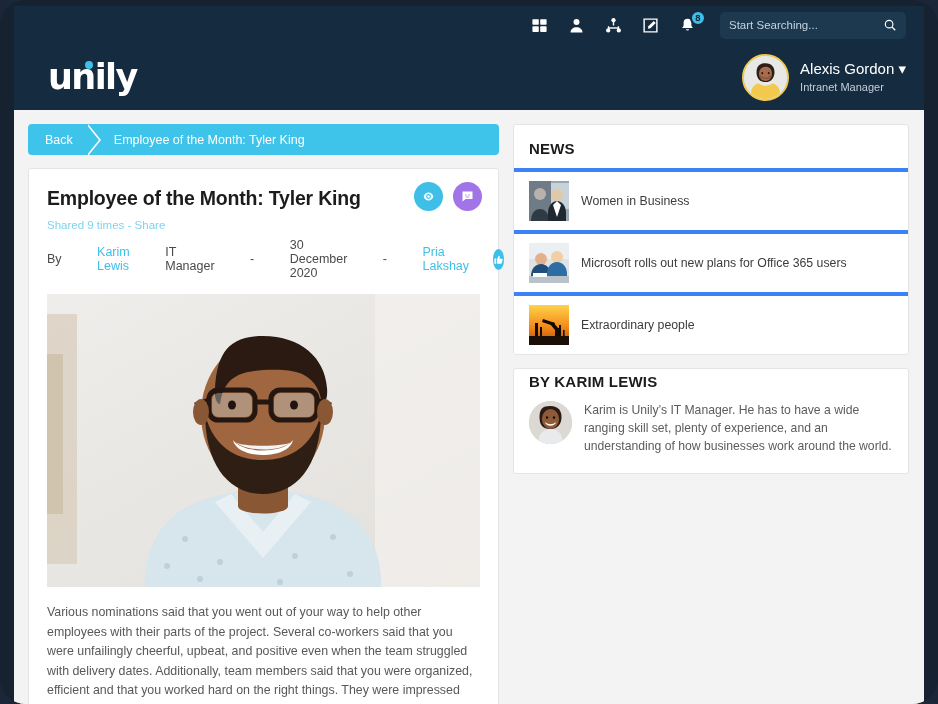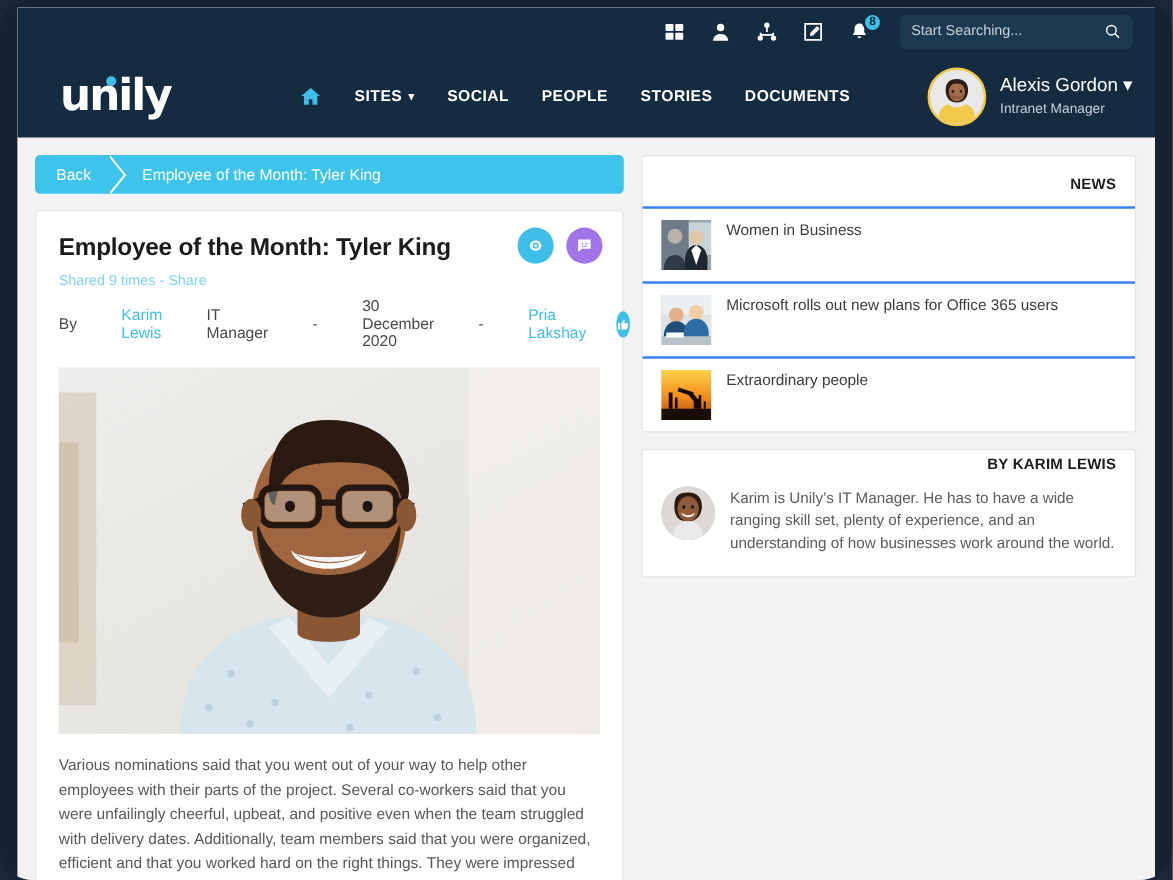--- a/index.html
+++ b/index.html
@@ -250,32 +250,32 @@
   }
   .body-copy p + p { margin-top: 14px; }
 
   
   .side-card {
     background: #ffffff;
     border: 1px solid #e4e4e4;
     border-radius: 3px;
   }
   .side-h {
-    font-size: 12px;
+    font-size: 15px;
     font-weight: bold;
     color: #1c1c1c;
     letter-spacing: 0.2px;
     padding: 15px 15px 11px 15px;
-    text-align: right;
   }
   .news-item {
     display: flex;
+    align-items: center;
     gap: 12px;
     padding: 9px 15px;
-    border-top: 2px solid #3b82f6;
+    border-top: 4px solid #3b82f6;
     cursor: pointer;
   }
   .news-thumb {
     width: 40px; height: 40px;
     flex: 0 0 40px;
     overflow: hidden;
     background: #cfcfcf;
   }
   .news-thumb svg { width: 100%; height: 100%; display: block; }
   .news-title {
@@ -362,35 +362,20 @@
               <path d="M15.4 15.4L21 21"></path>
             </svg>
       </span>
     </div>
   </div>
 
   <div class="mainnav">
     <div class="logo">
       <span>unily</span>
       <span class="dot"></span>
-    </div>
-    <div class="navlinks">
-      <div class="nav-home">
-        <svg viewBox="0 0 24 24">
-              <path d="M12 3L2.5 11h2.7v9h5v-5.6h3.6V20h5v-9h2.7z"></path>
-            </svg>
-      </div>
-      <div class="navlink">
-        <span>SITES</span>
-        <span class="caret">▾</span>
-      </div>
-      <div class="navlink">SOCIAL</div>
-      <div class="navlink">PEOPLE</div>
-      <div class="navlink">STORIES</div>
-      <div class="navlink">DOCUMENTS</div>
     </div>
     <div class="profile">
       <div class="avatar-lg">
         <svg viewBox="0 0 48 48" preserveAspectRatio="xMidYMid slice">
           <rect width="48" height="48" fill="#e8e8e6"></rect>
           <path d="M24 8c7 0 10 4.5 10 10s-3 11-10 11-10-5-10-11S17 8 24 8z" fill="#2c1d16"></path>
           <path d="M24 12c4.6 0 7.2 3 7.2 7.4 0 4.6-2.8 8.4-7.2 8.4s-7.2-3.8-7.2-8.4c0-4.4 2.6-7.4 7.2-7.4z" fill="#a86d4e"></path>
           <path d="M24 26c3.2 0 5.5-1.5 6.3-2.4V20c-1.4 2.5-3.8 3.6-6.3 3.6S19.1 22.5 17.7 20v3.6C18.5 24.5 20.8 26 24 26z" fill="#8d5b40"></path>
           <path d="M16 30.5c2.2 1.8 5 2.8 8 2.8s5.8-1 8-2.8c5 1.8 8 5.6 8 10.5v7H8v-7c0-4.9 3-8.7 8-10.5z" fill="#f2c94c"></path>
           <ellipse cx="20.4" cy="19.2" rx="1.1" ry="1.3" fill="#2b1a12"></ellipse>

